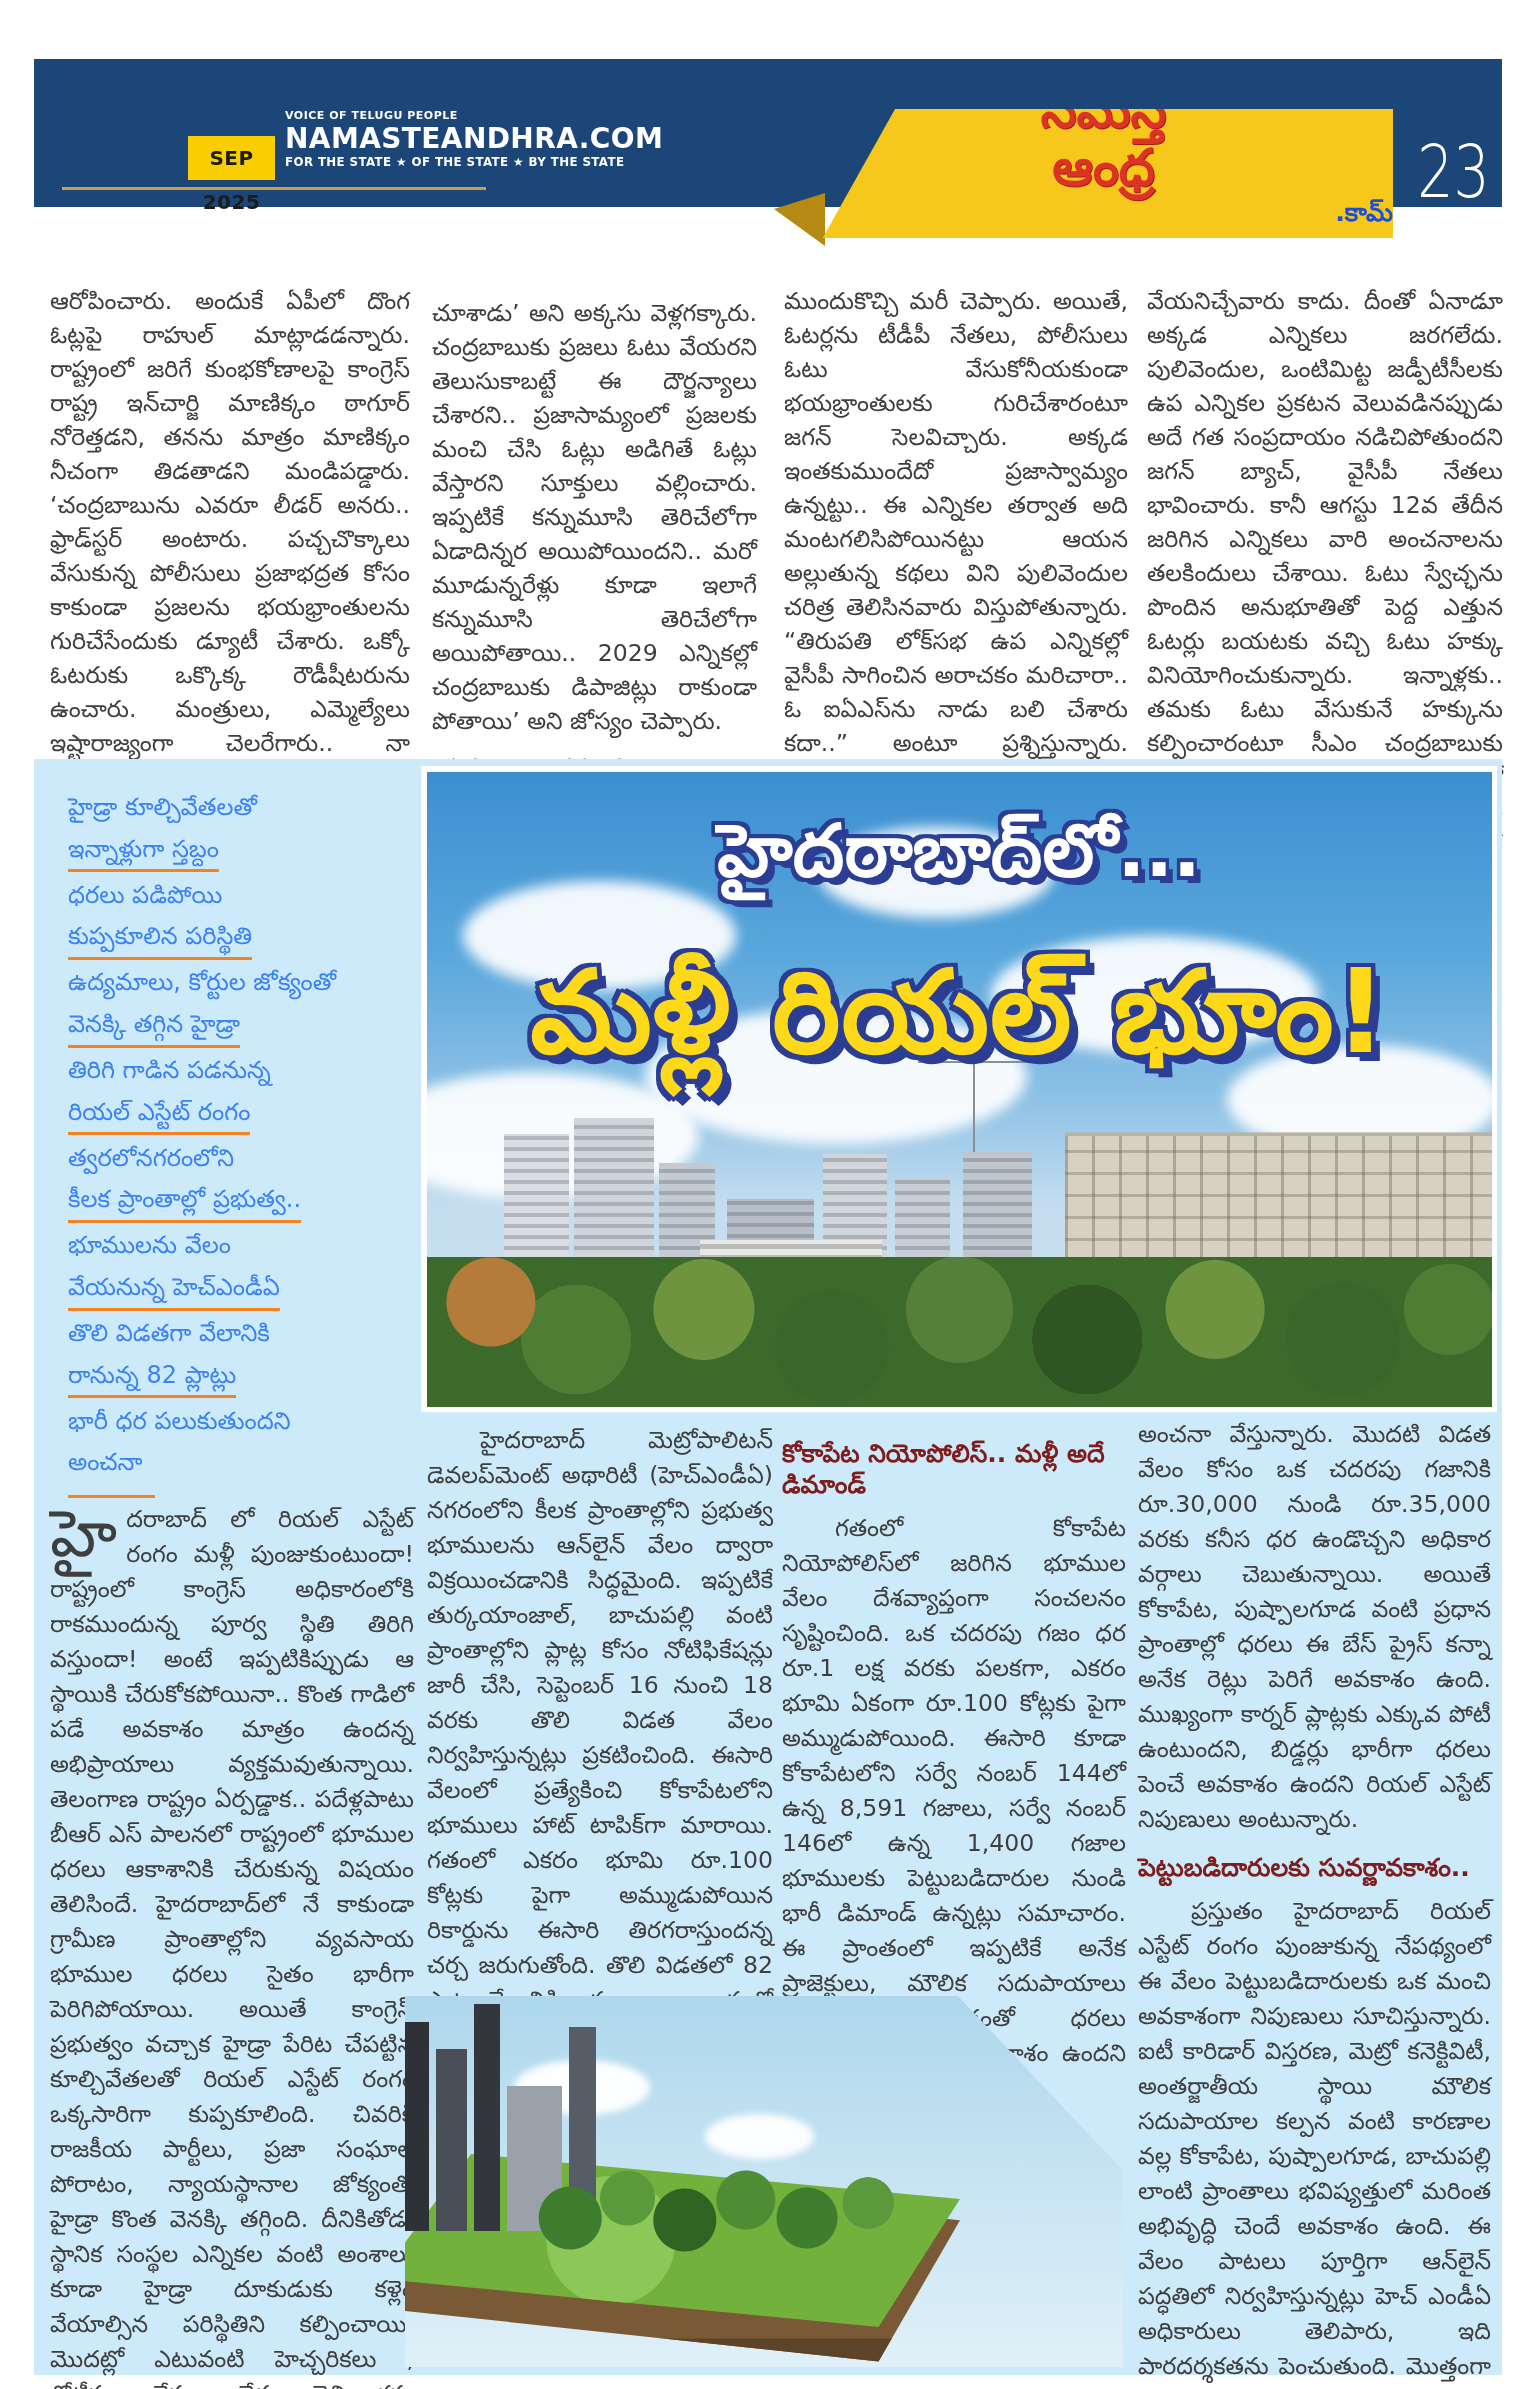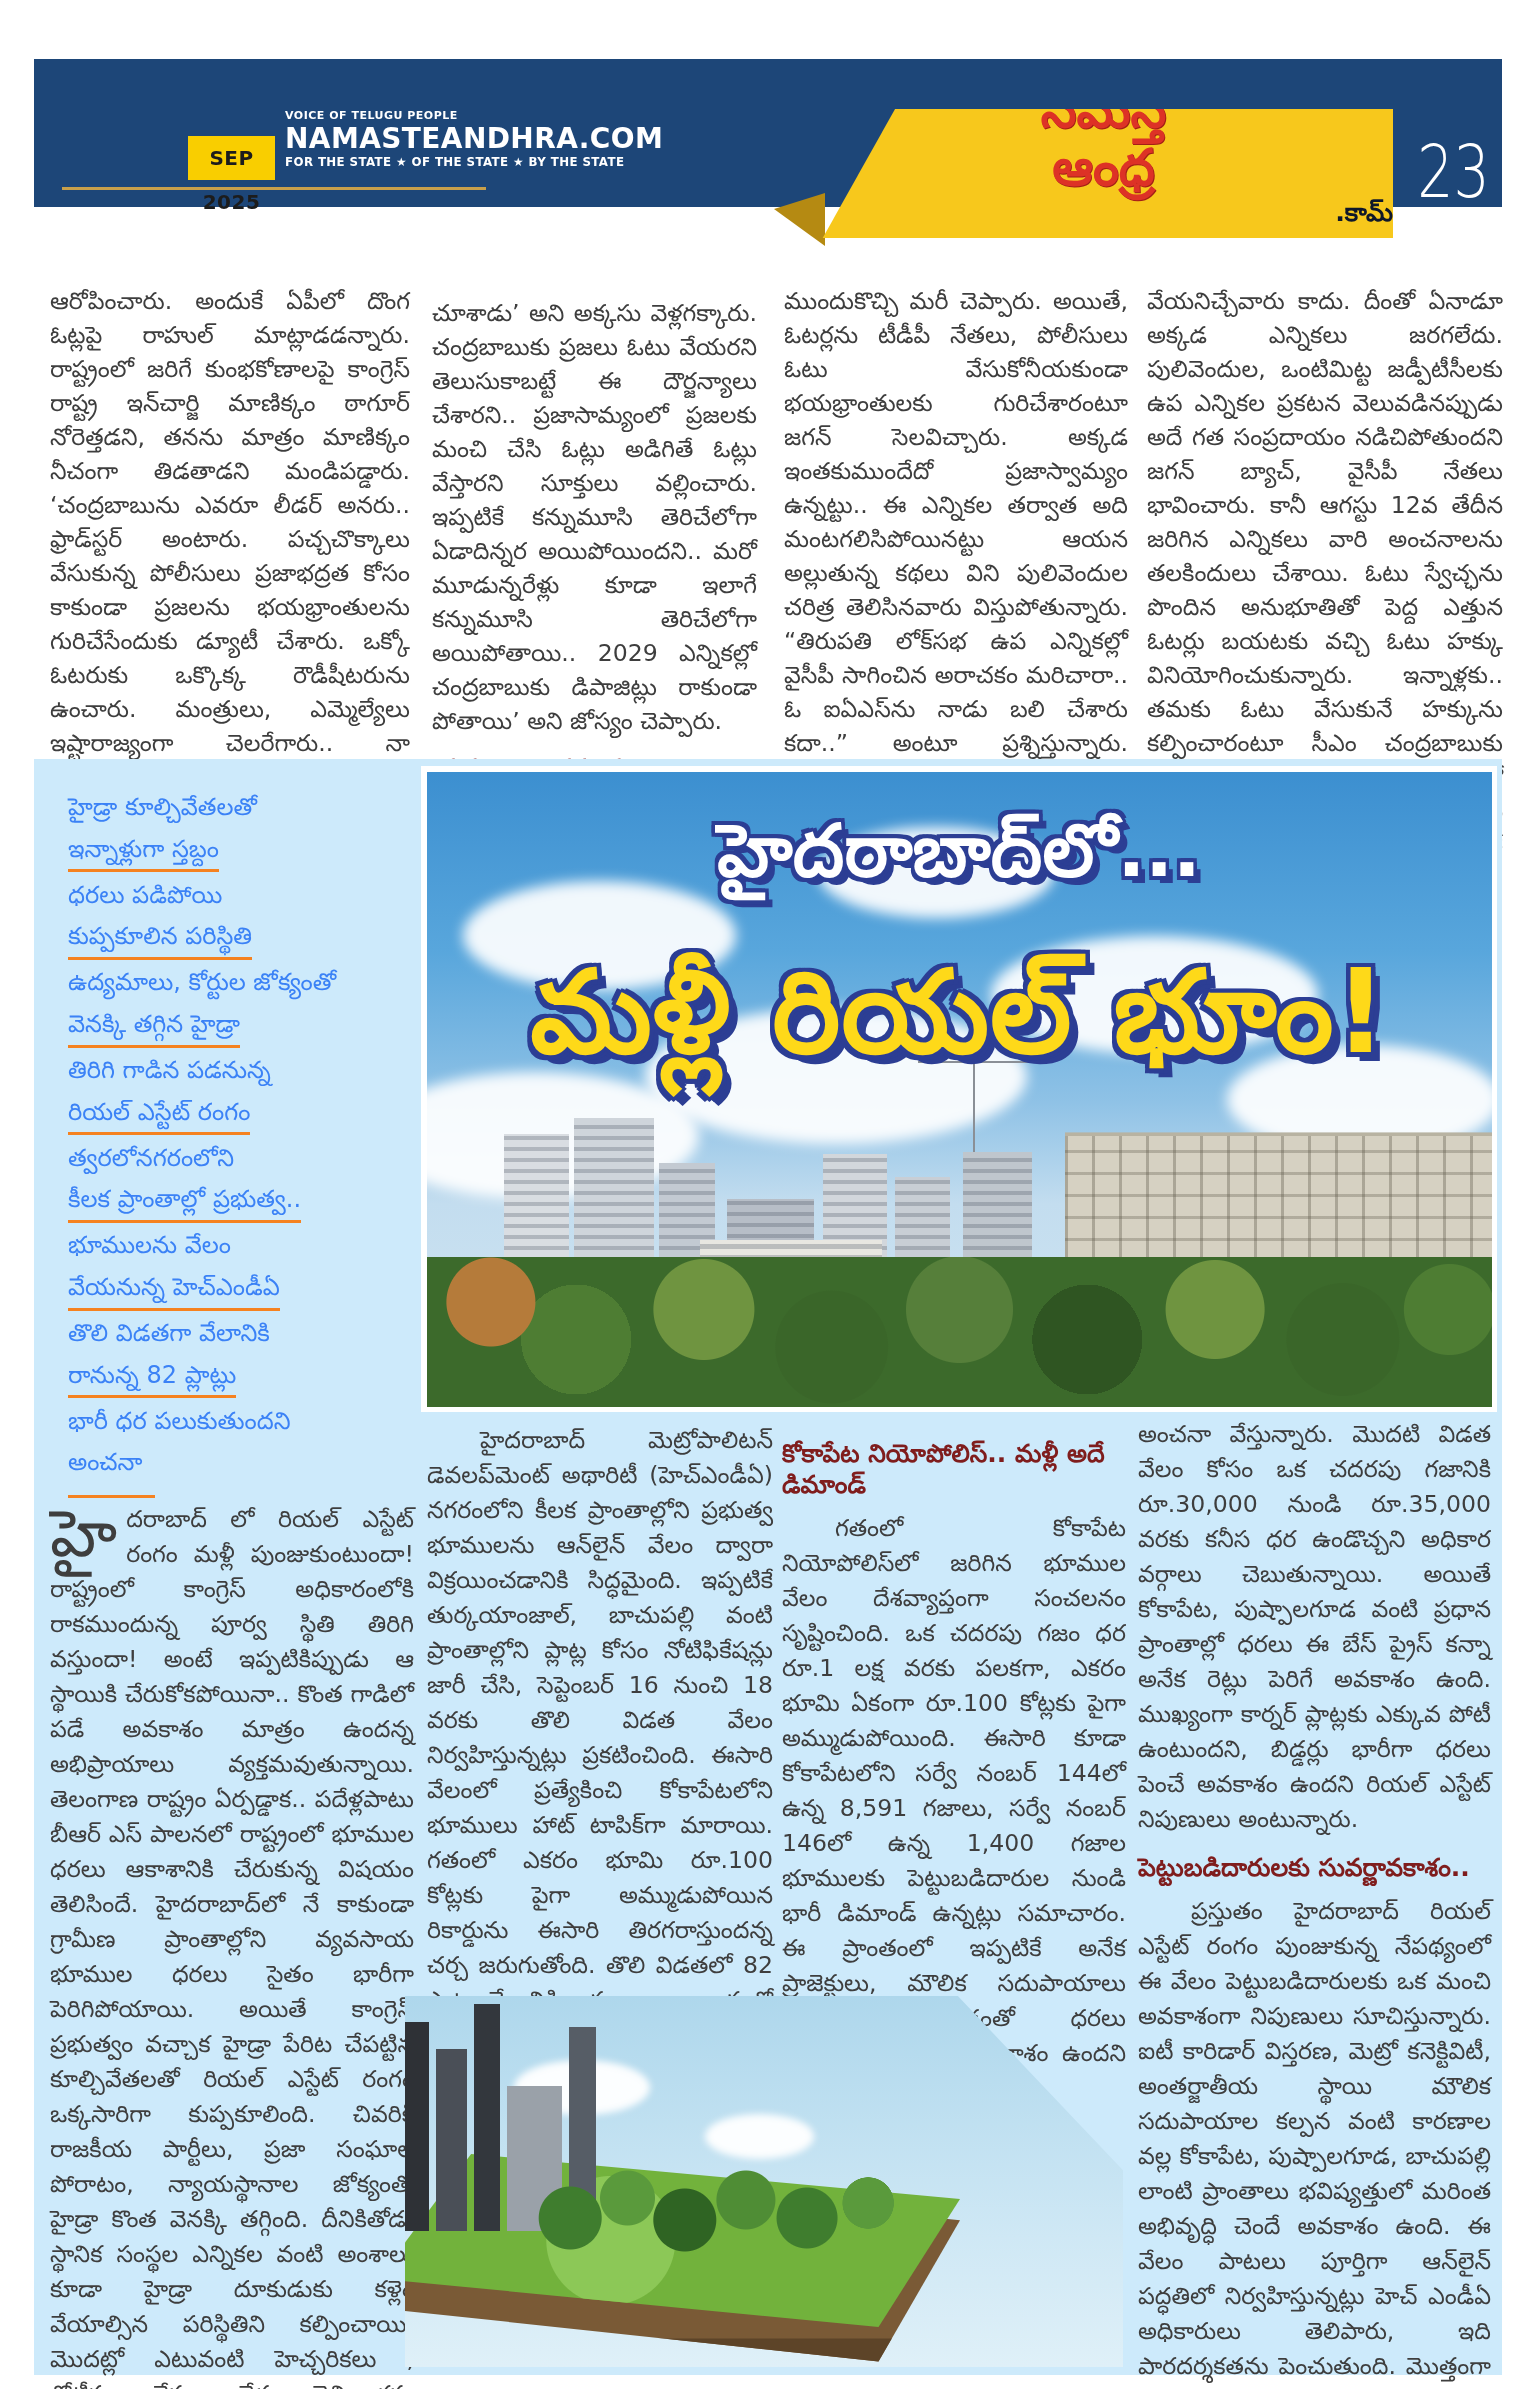--- a/index.html
+++ b/index.html
@@ -13,21 +13,21 @@
   .tagline{font-size:11px;font-weight:700;letter-spacing:0.5px;}
   .site{font-size:28px;font-weight:800;letter-spacing:0.4px;line-height:33px;}
   .motto{font-size:11.8px;font-weight:700;letter-spacing:0.4px;}
   .gold-rule{position:absolute;left:62px;top:187px;width:424px;height:2.7px;background:#c8a04b;}
   .logo-plate{position:absolute;left:814px;top:109px;width:579px;height:129px;background:#f7c81c;
       clip-path:polygon(14% 0,100% 0,100% 100%,1.5% 100%);
       display:flex;align-items:center;justify-content:center;gap:3.6px;flex-direction:column;}
   .logo-fold{position:absolute;left:774px;top:193px;width:51px;height:53px;background:#b58a12;
       clip-path:polygon(100% 0,100% 100%,0 30%);}
   .logo-word{color:#dd3226;font-weight:700;font-size:51px;line-height:51px;text-shadow:0.9px 0.9px 0 #a31f16;}
-  .logo-suffix{color:#0f172a;font-weight:700;font-size:25.5px;align-self:flex-end;padding-bottom:30px;}
+  .logo-suffix{color:#1d4ed8;font-weight:700;font-size:25.5px;align-self:flex-end;padding-bottom:30px;}
   .eye{width:58px;height:109px;margin:0 1.8px;}
   .page-number{position:absolute;left:1400px;top:135px;width:107px;text-align:center;color:#ffffff;
       font-size:73px;font-weight:200;line-height:73px;transform:scaleX(.78);}
   
   .tcol{position:absolute;top:284px;font-size:23.6px;line-height:34px;text-align:justify;color:#3e3e3e;}
   .tcol p{margin:12px;}
   .tcol1{left:50px;width:360px;}
   .tcol2{left:420px;width:349px;}
   .tcol3{left:784px;width:344px;}
   .tcol4{left:1147px;width:356px;}

